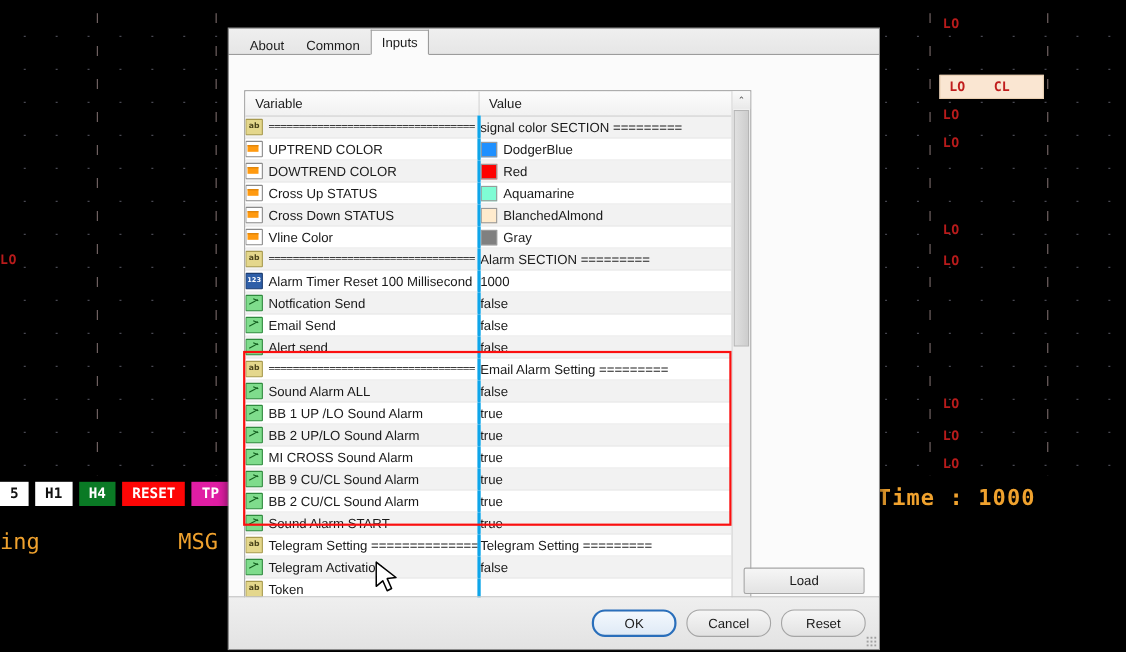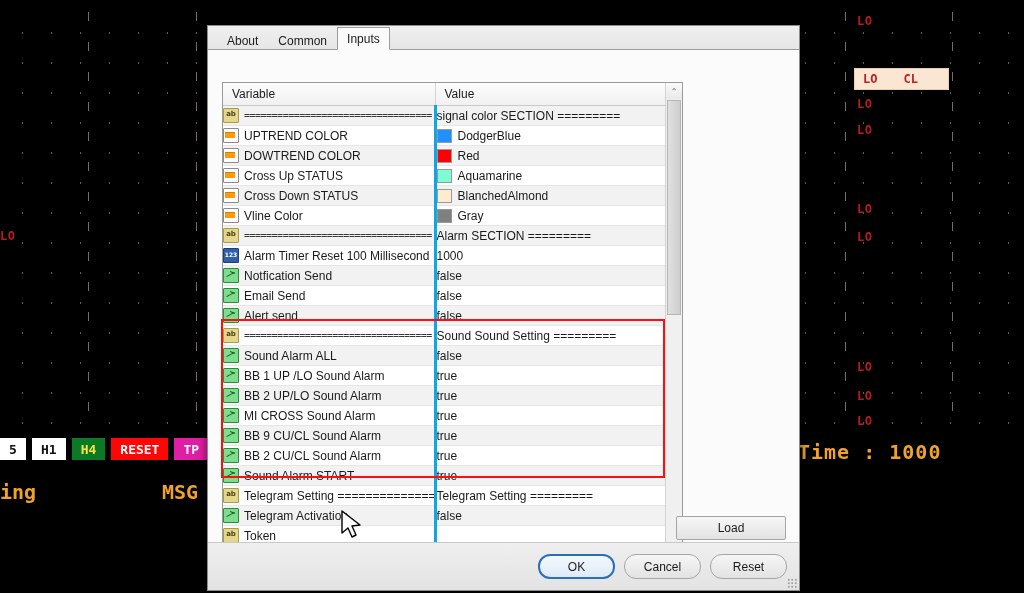--- a/index.html
+++ b/index.html
@@ -91,30 +91,30 @@
     align-items: center;
     justify-content: center;
     font-family: "DejaVu Sans Mono", monospace;
     font-size: 13px;
     font-weight: bold;
     padding: 0 9px;
     min-width: 26px;
     box-sizing: border-box;
   }
   .tf-white { background: #ffffff; color: #111; }
-  .tf-green { background: #0a7a25; color: #fde047; }
+  .tf-green { background: #0a7a25; color: #ffffff; }
   .tf-red   { background: #fd0606; color: #ffffff; }
   .tf-magenta { background: #e01ea4; color: #ffffff; }
   .msg-row {
     position: absolute;
     top: 480px;
     color: #f0a22e;
     font-family: "DejaVu Sans Mono", monospace;
     font-size: 20px;
-    font-weight: bold;
+    font-weight: normal;
   }
 
   
   #dialog {
     position: absolute;
     left: 207px;
     top: 25px;
     width: 593px;
     height: 566px;
     background: linear-gradient(to bottom, #f0f0f0 0%, #eaeaea 60%, #e4e4e4 100%);
@@ -588,21 +588,21 @@
                 </td>
                 <td class="c-val"><span>false</span></td>
               </tr>
               <tr class="plain">
                 <td class="c-var">
                   <div class="varcell">
                     <span class="ticon ic-ab">ab</span>
                     <span class="eqs">==================================</span>
                   </div>
                 </td>
-                <td class="c-val"><span>Sound Sound Setting =========</span></td>
+                <td class="c-val"><span>Email Alarm Setting =========</span></td>
               </tr>
               <tr class="alt">
                 <td class="c-var">
                   <div class="varcell">
                     <span class="ticon ic-bool"></span>
                     <span>Sound Alarm ALL</span>
                   </div>
                 </td>
                 <td class="c-val"><span>false</span></td>
               </tr>

